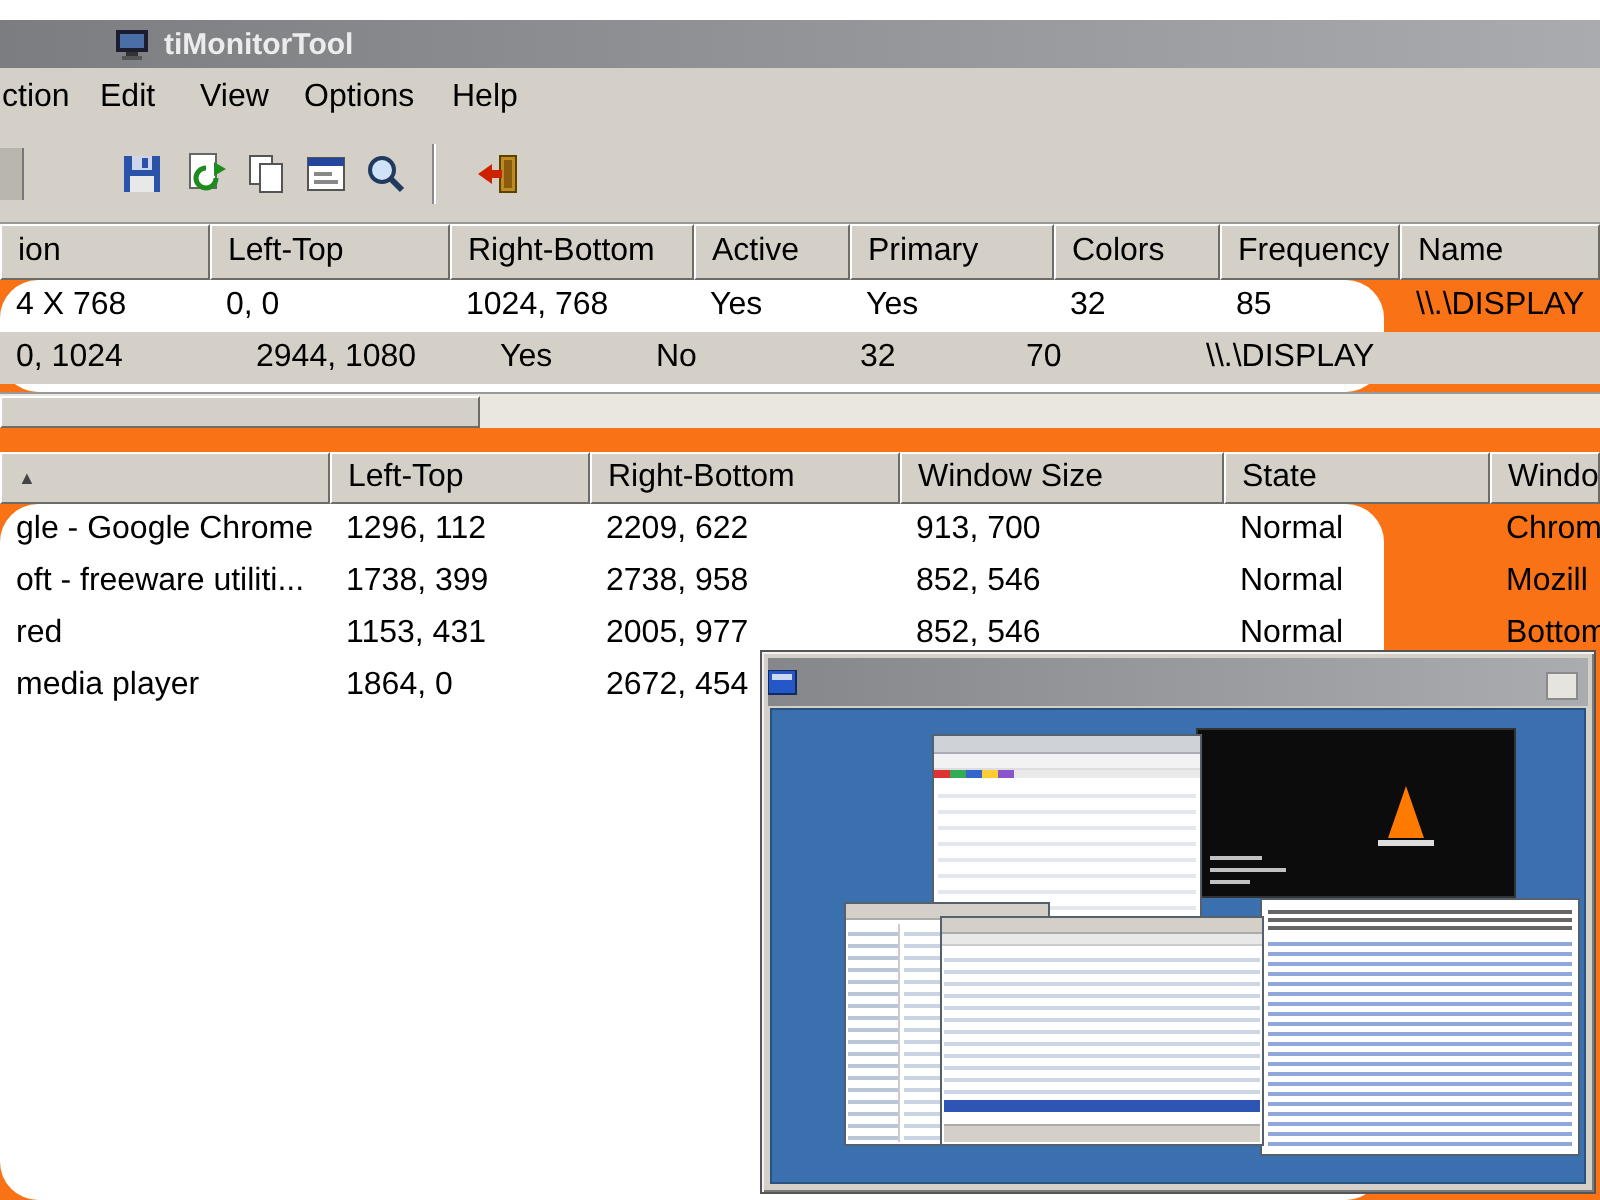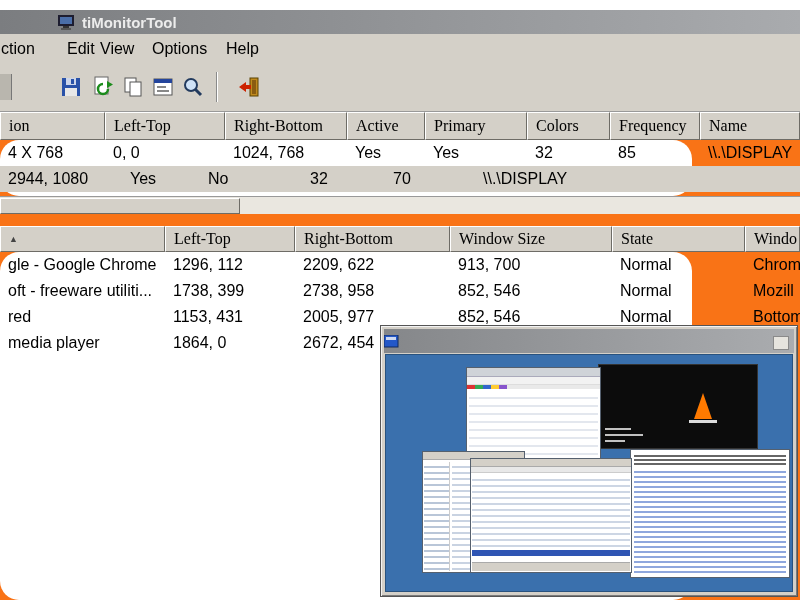--- a/index.html
+++ b/index.html
@@ -26,21 +26,21 @@
   .toolbar { position:absolute; left:0; top:54px; width:100%; height:48px;
              background:#d4d0c8; border-bottom:1px solid #999; }
   .tbtn { position:absolute; top:10px; width:26px; height:26px; display:flex;
           align-items:center; justify-content:center; }
   .tsep { position:absolute; top:8px; width:2px; height:30px;
           border-left:1px solid #8a8a8a; border-right:1px solid #ffffff; }
   .clipped-icon { position:absolute; left:0; top:10px; width:12px; height:26px;
                   background:#b9b6ae; border-right:1px solid #777; }
 
   
-  .hdr-row { position:absolute; left:0; width:800px; display:flex;font-family:Liberation Serif, serif; }
+  .hdr-row { position:absolute; left:0; width:800px; display:flex; }
   .hdr-cell { height:100%; background:#d4d0c8; font-size:16px;
               border-top:1px solid #ffffff; border-left:1px solid #ffffff;
               border-right:1px solid #6e6c66; border-bottom:1px solid #6e6c66;
               display:flex; align-items:center; padding-left:8px;
               white-space:nowrap; overflow:hidden; }
   .list-bg { position:absolute; left:0; width:692px; background:#ffffff;border-radius:19px; }
   .lrow { position:absolute; left:0; width:800px; height:26px; display:flex; }
   .lrow.selected { background:#d4d0c8; }
   .cell { height:26px; display:flex; align-items:center; padding-left:8px;
           font-size:16px; white-space:nowrap; overflow:hidden; }
@@ -124,21 +124,21 @@
       <rect x="0" y="0" width="16" height="11" fill="#1d1d30"></rect>
       <rect x="2" y="2" width="12" height="7" fill="#4a6ea8"></rect>
       <rect x="5" y="11" width="6" height="2" fill="#333"></rect>
       <rect x="3" y="13" width="10" height="2" fill="#555"></rect>
     </svg>
     <span class="titlebar-text">tiMonitorTool</span>
   </div>
 
   <div class="menubar">
     <span class="menu-item" style="left:-4px">ction</span>
-    <span class="menu-item" style="left:62px">Edit</span>
+    <span class="menu-item" style="left:45px">Edit</span>
     <span class="menu-item" style="left:95px">View</span>
     <span class="menu-item" style="left:147px">Options</span>
     <span class="menu-item" style="left:221px">Help</span>
   </div>
 
   <div class="toolbar">
     <div class="clipped-icon"></div>
 
     <div class="tbtn" style="left:58px">
       <svg width="24" height="24" viewBox="0 0 24 24">
@@ -206,20 +206,21 @@
       <div class="cell t1c0">4 X 768</div>
       <div class="cell t1c1">0, 0</div>
       <div class="cell t1c2">1024, 768</div>
       <div class="cell t1c3">Yes</div>
       <div class="cell t1c4">Yes</div>
       <div class="cell t1c5">32</div>
       <div class="cell t1c6">85</div>
       <div class="cell t1c7">\\.\DISPLAY</div>
     </div>
     <div class="lrow selected" style="top:26px">
+      <div class="cell t1c1">0, 1024</div>
       <div class="cell t1c2">2944, 1080</div>
       <div class="cell t1c3">Yes</div>
       <div class="cell t1c4">No</div>
       <div class="cell t1c5">32</div>
       <div class="cell t1c6">70</div>
       <div class="cell t1c7">\\.\DISPLAY</div>
     </div>
   </div>
 
   <div class="hscroll">

